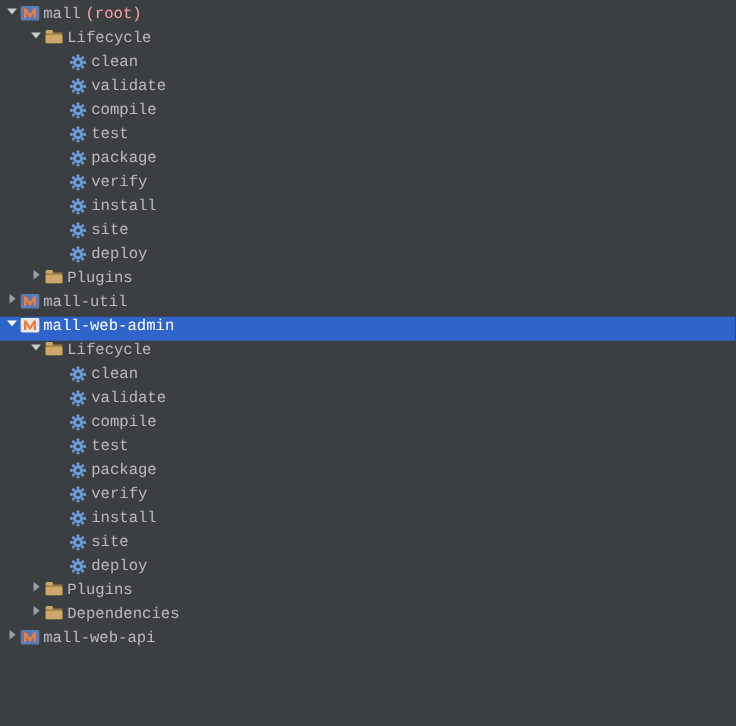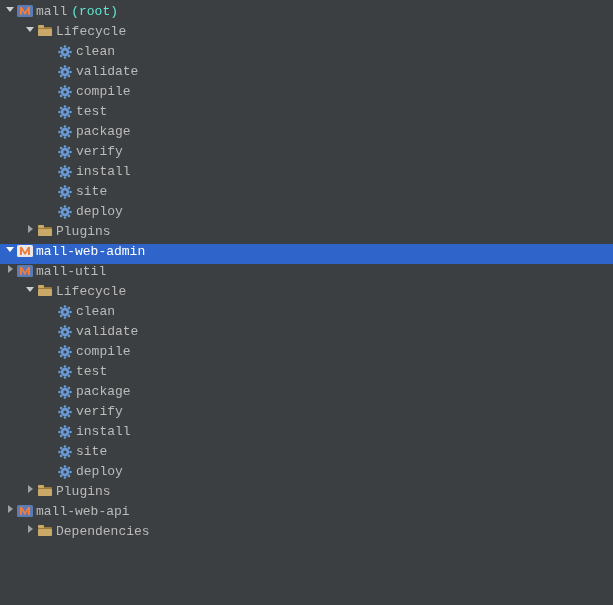--- a/index.html
+++ b/index.html
@@ -7,21 +7,21 @@
     width:613px;height:605px;overflow:hidden}
   .tree{padding-top:4px}
   .row{display:flex;align-items:flex-start;height:20px;white-space:nowrap;
     cursor:pointer}
   .row.selected{background:#2f65ca;color:#ffffff}
   .cell-arrow{width:12px;display:flex;align-items:center;
     justify-content:center;flex:none}
   .cell-icon{width:18px;display:flex;align-items:center;
     justify-content:center;flex:none}
   .label{padding-left:2px}
-  .suffix{color:#5eead4;padding-left:4px}
+  .suffix{color:#fca5a5;padding-left:4px}
   .indent{display:inline-block;flex:none}
   svg{display:block}
 </style>
 </head>
 <body>
 
 <div class="tree" id="tree">
     <div class="row">
       <span class="indent" style="width: 4px;"></span>
       <span class="cell-arrow">
@@ -234,49 +234,49 @@
       </span>
       <span class="cell-icon">
         <svg width="16" height="14" viewBox="0 0 16 14">
           <rect x="1" y="3" width="14" height="9" rx="1" fill="#9a7b38"></rect>
           <rect x="1" y="1" width="6" height="3" rx="1" fill="#c9a86a"></rect>
           <rect x="1" y="5" width="14" height="7" rx="1" fill="#c9a86a"></rect>
         </svg>
       </span>
       <span class="label">Plugins</span>
     </div>
+    <div class="row">
+      <span class="indent" style="width: 4px;"></span>
+      <span class="cell-arrow">
+        <svg width="10" height="10" viewBox="0 0 10 10">
+          <path d="M3 1 L8 5 L3 9 Z" fill="#a0a0a0"></path>
+        </svg>
+      </span>
+      <span class="cell-icon">
+        <svg width="16" height="14" viewBox="0 0 16 14">
+          <rect x="0" y="1" width="16" height="12" rx="1.5" fill="#5b7bb4"></rect>
+          <path d="M3 11 L3 3 L5 3 L8 8 L11 3 L13 3 L13 11 L11 11 L11 6.5 L8.6 10.5 L7.4 10.5 L5 6.5 L5 11 Z" fill="#f07d3e"></path>
+        </svg>
+      </span>
+      <span class="label">mall-util</span>
+    </div>
     <div class="row selected">
       <span class="indent" style="width: 4px;"></span>
       <span class="cell-arrow">
         <svg width="10" height="10" viewBox="0 0 10 10">
           <path d="M1 3 L9 3 L5 8 Z" fill="#ffffff"></path>
         </svg>
       </span>
       <span class="cell-icon">
         <svg width="16" height="14" viewBox="0 0 16 14">
           <rect x="0" y="1" width="16" height="12" rx="1.5" fill="#e8e8e8"></rect>
           <path d="M3 11 L3 3 L5 3 L8 8 L11 3 L13 3 L13 11 L11 11 L11 6.5 L8.6 10.5 L7.4 10.5 L5 6.5 L5 11 Z" fill="#f07d3e"></path>
         </svg>
       </span>
       <span class="label">mall-web-admin</span>
-    </div>
-    <div class="row">
-      <span class="indent" style="width: 4px;"></span>
-      <span class="cell-arrow">
-        <svg width="10" height="10" viewBox="0 0 10 10">
-          <path d="M3 1 L8 5 L3 9 Z" fill="#a0a0a0"></path>
-        </svg>
-      </span>
-      <span class="cell-icon">
-        <svg width="16" height="14" viewBox="0 0 16 14">
-          <rect x="0" y="1" width="16" height="12" rx="1.5" fill="#5b7bb4"></rect>
-          <path d="M3 11 L3 3 L5 3 L8 8 L11 3 L13 3 L13 11 L11 11 L11 6.5 L8.6 10.5 L7.4 10.5 L5 6.5 L5 11 Z" fill="#f07d3e"></path>
-        </svg>
-      </span>
-      <span class="label">mall-util</span>
     </div>
     <div class="row">
       <span class="indent" style="width: 24px;"></span>
       <span class="cell-arrow">
         <svg width="10" height="10" viewBox="0 0 10 10">
           <path d="M1 3 L9 3 L5 8 Z" fill="#cccccc"></path>
         </svg>
       </span>
       <span class="cell-icon">
         <svg width="16" height="14" viewBox="0 0 16 14">
@@ -468,43 +468,43 @@
       <span class="cell-icon">
         <svg width="16" height="14" viewBox="0 0 16 14">
           <rect x="1" y="3" width="14" height="9" rx="1" fill="#9a7b38"></rect>
           <rect x="1" y="1" width="6" height="3" rx="1" fill="#c9a86a"></rect>
           <rect x="1" y="5" width="14" height="7" rx="1" fill="#c9a86a"></rect>
         </svg>
       </span>
       <span class="label">Plugins</span>
     </div>
     <div class="row">
-      <span class="indent" style="width: 4px;"></span>
-      <span class="cell-arrow">
-        <svg width="10" height="10" viewBox="0 0 10 10">
-          <path d="M3 1 L8 5 L3 9 Z" fill="#a0a0a0"></path>
-        </svg>
-      </span>
-      <span class="cell-icon">
-        <svg width="16" height="14" viewBox="0 0 16 14">
-          <rect x="0" y="1" width="16" height="12" rx="1.5" fill="#5b7bb4"></rect>
-          <path d="M3 11 L3 3 L5 3 L8 8 L11 3 L13 3 L13 11 L11 11 L11 6.5 L8.6 10.5 L7.4 10.5 L5 6.5 L5 11 Z" fill="#f07d3e"></path>
-        </svg>
-      </span>
-      <span class="label">mall-web-api</span>
-    </div>
-    <div class="row">
       <span class="indent" style="width: 24px;"></span>
       <span class="cell-arrow">
         <svg width="10" height="10" viewBox="0 0 10 10">
           <path d="M3 1 L8 5 L3 9 Z" fill="#a0a0a0"></path>
         </svg>
       </span>
       <span class="cell-icon">
         <svg width="16" height="14" viewBox="0 0 16 14">
           <rect x="1" y="3" width="14" height="9" rx="1" fill="#9a7b38"></rect>
           <rect x="1" y="1" width="6" height="3" rx="1" fill="#c9a86a"></rect>
           <rect x="1" y="5" width="14" height="7" rx="1" fill="#c9a86a"></rect>
         </svg>
       </span>
       <span class="label">Dependencies</span>
     </div>
+    <div class="row">
+      <span class="indent" style="width: 4px;"></span>
+      <span class="cell-arrow">
+        <svg width="10" height="10" viewBox="0 0 10 10">
+          <path d="M3 1 L8 5 L3 9 Z" fill="#a0a0a0"></path>
+        </svg>
+      </span>
+      <span class="cell-icon">
+        <svg width="16" height="14" viewBox="0 0 16 14">
+          <rect x="0" y="1" width="16" height="12" rx="1.5" fill="#5b7bb4"></rect>
+          <path d="M3 11 L3 3 L5 3 L8 8 L11 3 L13 3 L13 11 L11 11 L11 6.5 L8.6 10.5 L7.4 10.5 L5 6.5 L5 11 Z" fill="#f07d3e"></path>
+        </svg>
+      </span>
+      <span class="label">mall-web-api</span>
+    </div>
   </div>
 
 </body></html>

